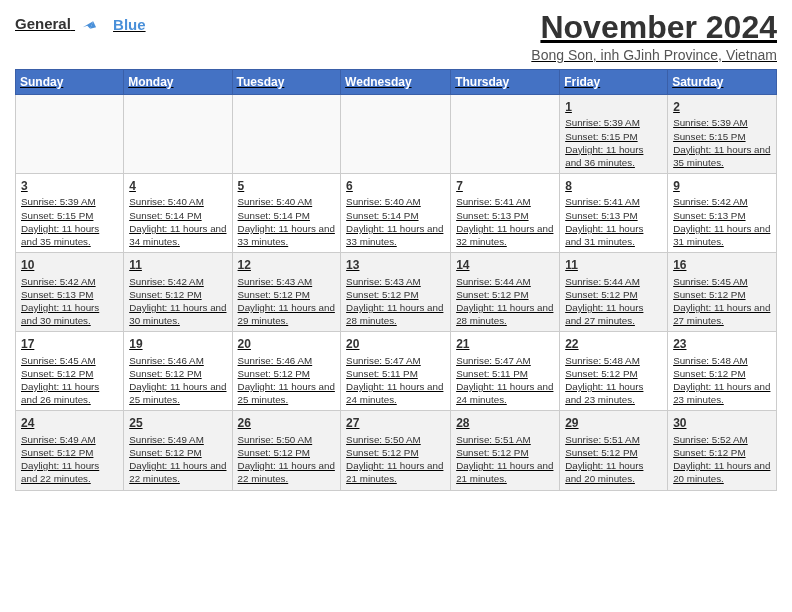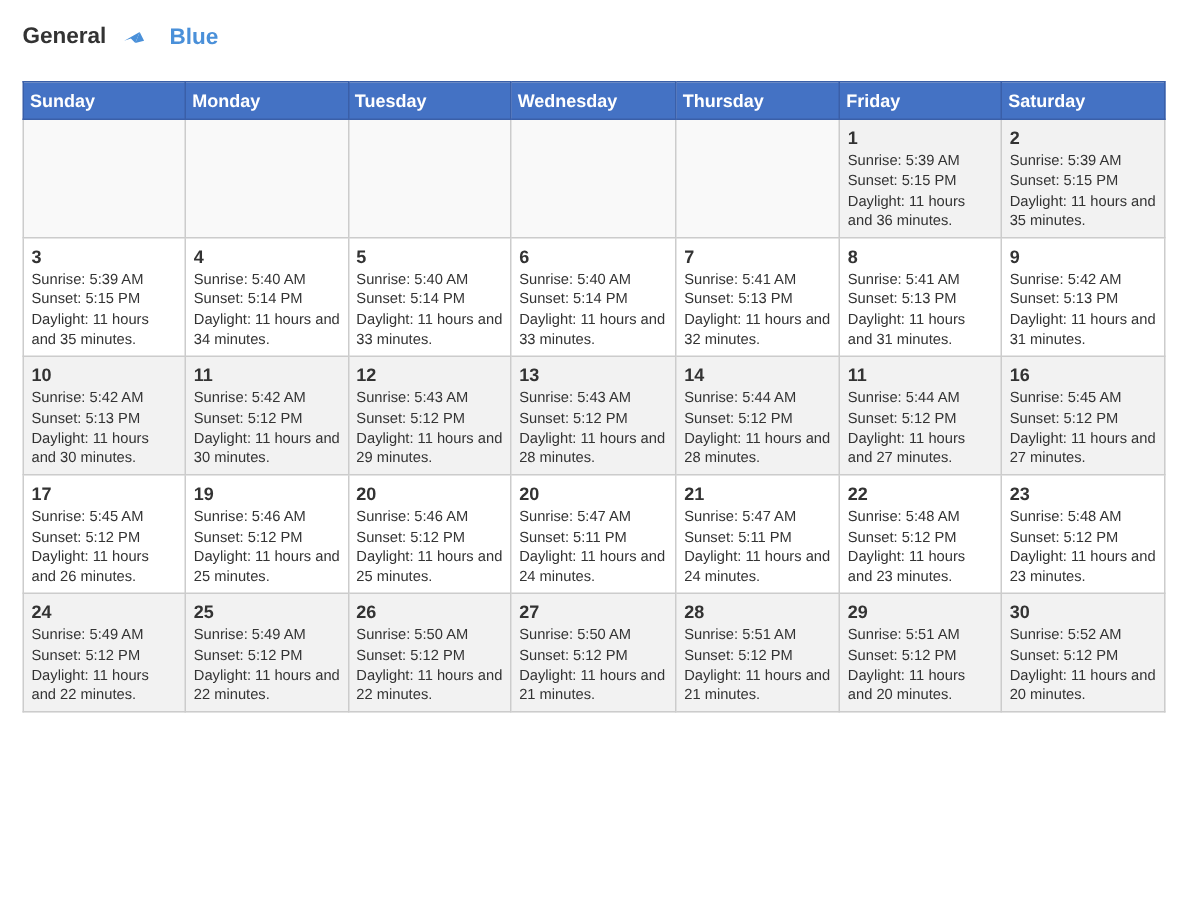--- a/index.html
+++ b/index.html
@@ -6,20 +6,21 @@
     body {
       font-family: Arial, sans-serif;
       background: #fff;
       width: 792px;
       height: 612px;
       overflow: hidden;
     }
     .container {
       width: 792px;
       padding: 10px 15px 5px 15px;
+      text-decoration: underline;
     }
     .header-row {
       display: flex;
       align-items: flex-start;
       justify-content: space-between;
       margin-bottom: 4px;
     }
     .logo {
       display: flex;
       align-items: center;
@@ -40,21 +41,21 @@
       line-height: 1.1;
     }
     .subtitle {
       font-size: 14px;
       color: #555;
       margin-top: 2px;
     }
     .calendar {
       width: 100%;
       border-collapse: collapse;
-      margin-top: 18px;
+      margin-top: 6px;
       font-size: 10.5px;
     }
     .calendar thead th {
       background-color: #4472c4;
       color: #fff;
       padding: 5px 4px;
       text-align: left;
       font-size: 12px;
       font-weight: bold;
       border: 1px solid #3a5fa8;
@@ -104,20 +105,24 @@
             <span style="color:#333;">General</span>
             <svg class="logo-icon" viewBox="0 0 30 30" style="display:inline-block;vertical-align:middle;width:22px;height:22px;">
               <polygon points="8,18 22,10 18,20 14,16" fill="#4a90d9"></polygon>
               <polygon points="18,20 22,10 26,18" fill="#4a90d9"></polygon>
             </svg>
           </div>
           <div style="font-size:15px;font-weight:bold;color:#4a90d9;line-height:1.1;margin-left:14px;">Blue</div>
         </div>
       </div>
     </div>
+    <div class="title-block">
+      <div class="main-title">November 2024</div>
+      <div class="subtitle">Bong Son, inh GJinh Province, Vietnam</div>
+    </div>
   </div>
 
   <table class="calendar">
     <thead>
       <tr>
       <th>Sunday</th>
           <th>Monday</th>
           <th>Tuesday</th>
           <th>Wednesday</th>
           <th>Thursday</th>

